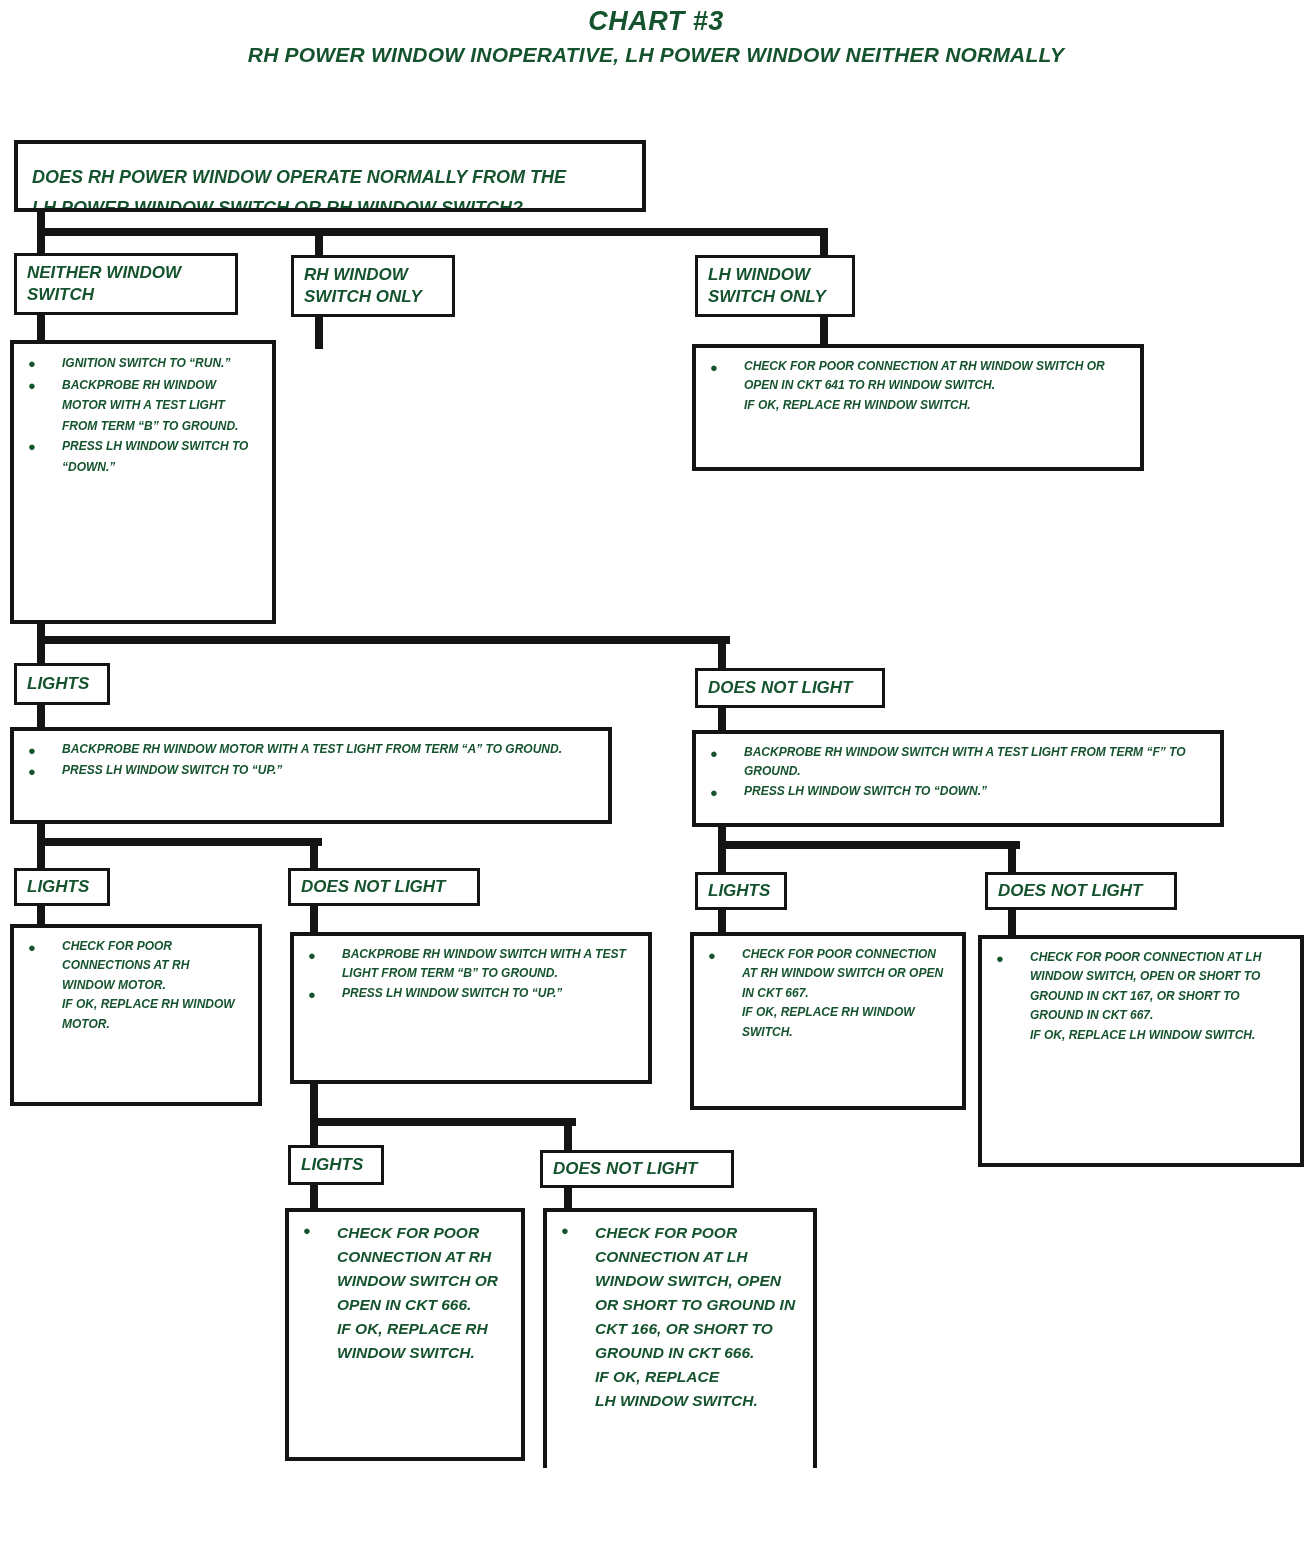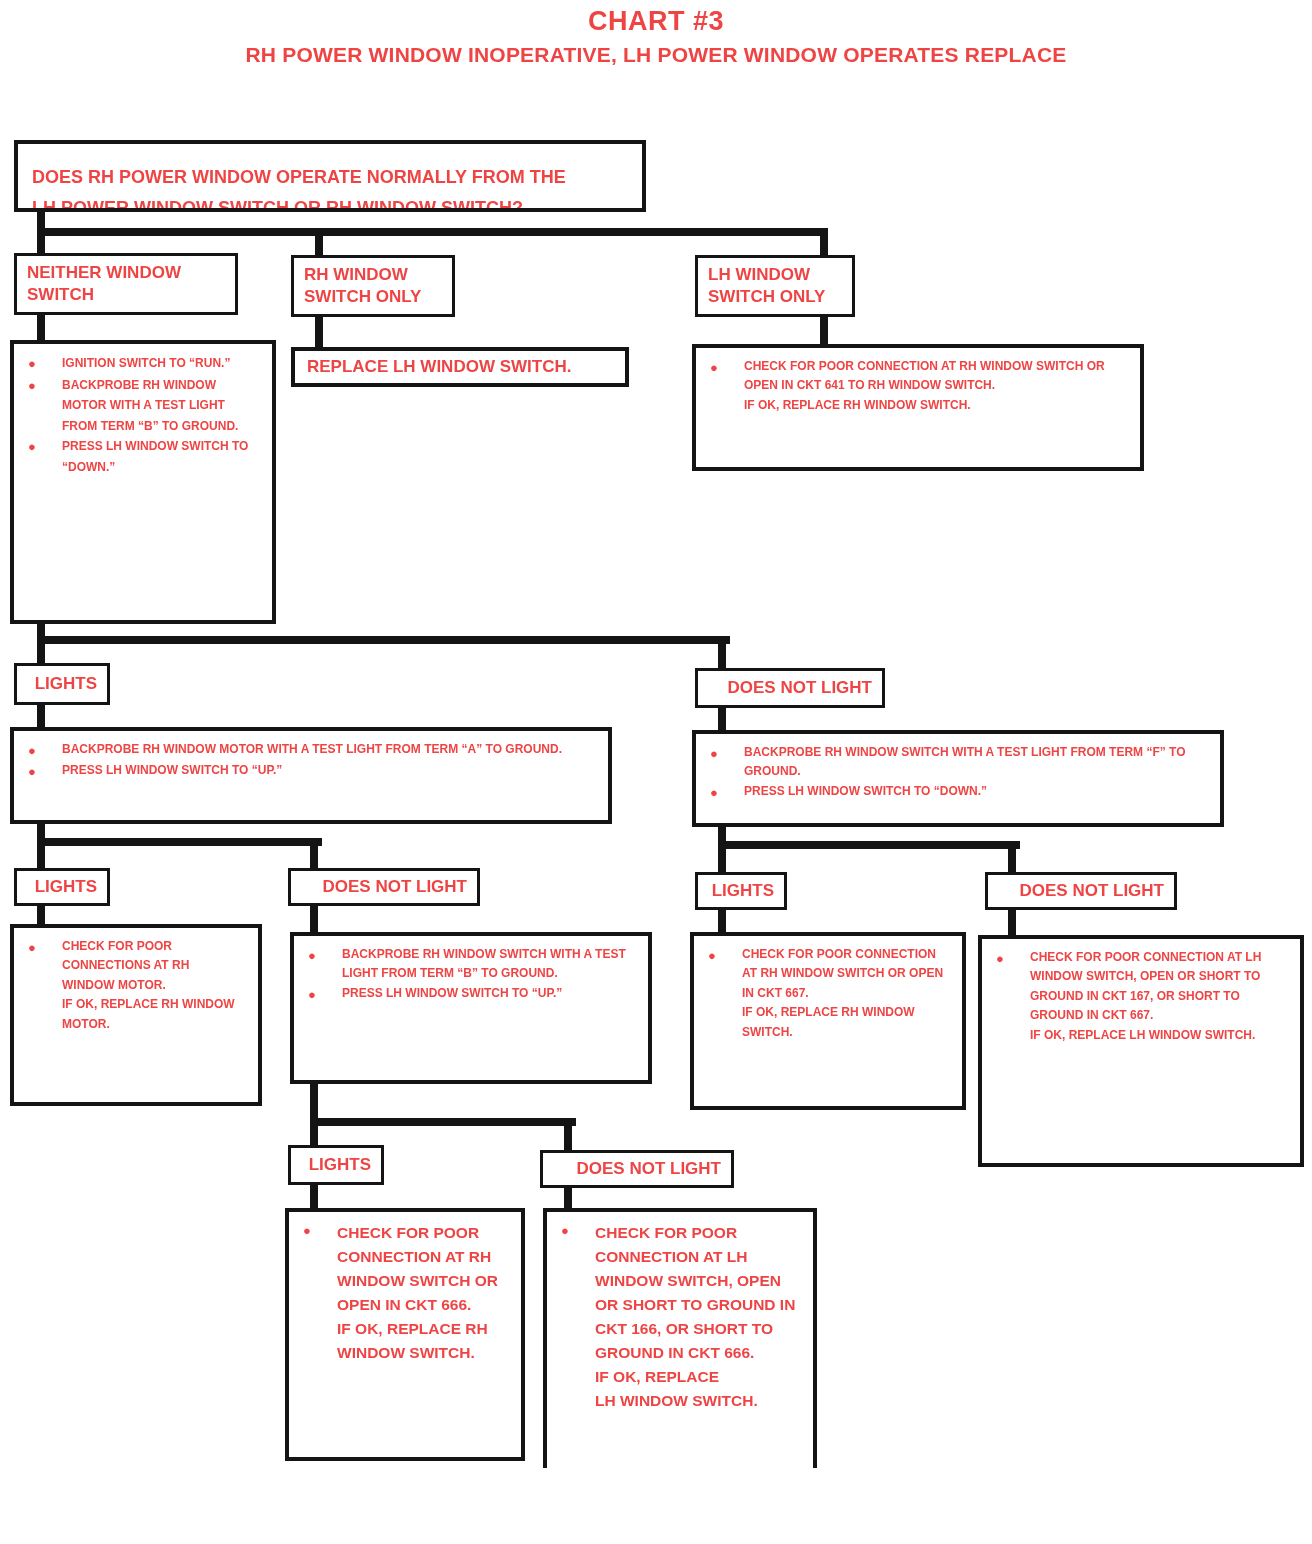--- a/index.html
+++ b/index.html
@@ -2,32 +2,33 @@
 <html><head>
 <meta charset="utf-8">
 <style>
   html,body{margin:0;padding:0;background:#ffffff;}
   .canvas{
     position:relative;
     width:1312px;height:1468px;
     background:#ffffff;
     font-family:"Liberation Sans", sans-serif;
     font-weight:700;
-    color:#ef4444;
+    color:#14532d;
+    font-style:italic;
   }
   .hdr{position:absolute;left:0;right:0;top:6px;text-align:center;}
   .hdr .t1{font-size:27px;letter-spacing:.5px;}
   .hdr .t2{font-size:21px;margin-top:6px;letter-spacing:.2px;}
   .box{
     position:absolute;box-sizing:border-box;background:#fff;
     border:4px solid #141414;overflow:hidden;
   }
   .label{
     border-width:3px;display:flex;align-items:center;
-    padding:4px 10px;font-size:17px;line-height:1.3;justify-content:flex-end;
+    padding:4px 10px;font-size:17px;line-height:1.3;
   }
   .qbox{padding:18px 14px;font-size:18px;line-height:1.7;}
   .qtext{white-space:pre-line;}
   .content{padding:9px 10px 9px 4px;font-size:12px;line-height:1.62;}
   .content.tight{font-size:15.5px;line-height:1.55;}
   .single{display:flex;align-items:center;padding:4px 12px;font-size:17px;}
   .bi{display:flex;align-items:flex-start;}
   .dot{flex:0 0 34px;padding-left:10px;font-size:13px;line-height:inherit;}
   .dot::before{content:"●";}
   .bt{flex:1;white-space:pre-line;padding-right:4px;}
@@ -38,21 +39,21 @@
     font-size:21px;font-weight:700;letter-spacing:1px;
   }
 </style>
 </head>
 <body>
 
 <div class="canvas">
 
   <div class="hdr">
     <div class="t1">CHART #3</div>
-    <div class="t2">RH POWER WINDOW INOPERATIVE, LH POWER WINDOW OPERATES REPLACE</div>
+    <div class="t2">RH POWER WINDOW INOPERATIVE, LH POWER WINDOW NEITHER NORMALLY</div>
   </div>
 
   <div class="ln" style="left:37px;top:210px;width:8px;height:48px"></div>
   <div class="ln" style="left:37px;top:228px;width:791px;height:8px"></div>
   <div class="ln" style="left:315px;top:228px;width:8px;height:30px"></div>
   <div class="ln" style="left:820px;top:228px;width:8px;height:30px"></div>
   <div class="ln" style="left:37px;top:313px;width:8px;height:30px"></div>
   <div class="ln" style="left:315px;top:317px;width:8px;height:32px"></div>
   <div class="ln" style="left:820px;top:317px;width:8px;height:30px"></div>
   <div class="ln" style="left:37px;top:621px;width:8px;height:44px"></div>
@@ -99,23 +100,20 @@
     <div class="bi">
       <span class="dot"></span>
       <span class="bt">BACKPROBE RH WINDOW MOTOR WITH A TEST LIGHT FROM TERM “B” TO GROUND.</span>
     </div>
     <div class="bi">
       <span class="dot"></span>
       <span class="bt">PRESS LH WINDOW SWITCH TO “DOWN.”</span>
     </div>
   </div>
 
-  <div class="box single" style="left:291px;top:347px;width:338px;height:40px">
-    <span>REPLACE LH WINDOW SWITCH.</span>
-  </div>
 
   <div class="box content" style="left:692px;top:344px;width:452px;height:127px">
     <div class="bi">
       <span class="dot"></span>
       <span class="bt">CHECK FOR POOR CONNECTION AT RH WINDOW SWITCH OR OPEN IN CKT 641 TO RH WINDOW SWITCH.
 IF OK, REPLACE RH WINDOW SWITCH.</span>
     </div>
   </div>
 
   <div class="box label" style="left:14px;top:663px;width:96px;height:42px">

